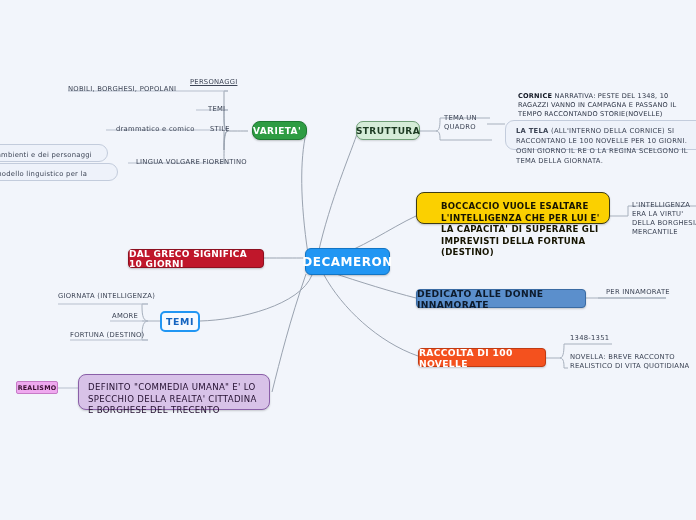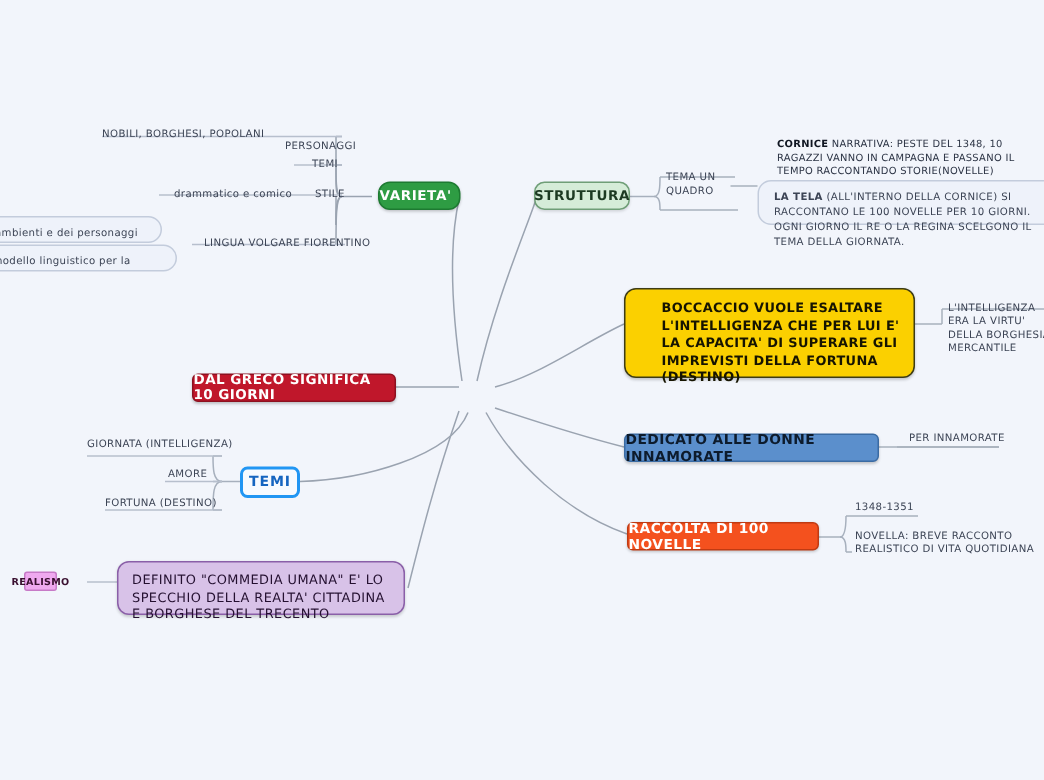--- a/index.html
+++ b/index.html
@@ -190,26 +190,29 @@
       <path d="M58,304 L148,304"></path>
       <path d="M110,321 L148,321"></path>
       <path d="M70,340 L148,340"></path>
     </g>
 
     <g fill="none" stroke="#b7bfcd" stroke-width="1">
       <path d="M58,388 L78,388"></path>
     </g>
   </svg>
 
+  <div class="node n-central" style="left:305px;top:248px;width:85px;height:27px;">
+    <span>DECAMERON</span>
+  </div>
 
   <div class="node n-green" style="left:252px;top:121px;width:55px;height:19px;">
     <span>VARIETA'</span>
   </div>
 
-  <div class="leaf" style="left:190px;top:93px;">PERSONAGGI</div>
+  <div class="leaf" style="left:190px;top:78px;text-decoration:underline;">PERSONAGGI</div>
   <div class="leaf" style="left:68px;top:85px;">NOBILI, BORGHESI, POPOLANI</div>
   <div class="leaf" style="left:208px;top:105px;">TEMI</div>
   <div class="leaf" style="left:210px;top:125px;">STILE</div>
   <div class="leaf" style="left:116px;top:125px;">drammatico e comico</div>
   <div class="leaf" style="left:136px;top:158px;">LINGUA VOLGARE FIORENTINO</div>
 
   <div class="pill" style="left:-72px;top:144px;width:180px;height:18px;">a seconda degli ambienti e dei personaggi</div>
   <div class="pill" style="left:-72px;top:163px;width:190px;height:18px;">rappresenta un modello linguistico per la prosa</div>
 
   <div class="node n-palegreen" style="left:356px;top:121px;width:64px;height:19px;">
@@ -217,21 +220,21 @@
   </div>
   <div class="leaf wrap" style="left:444px;top:114px;width:44px;">TEMA UN QUADRO</div>
 
   <div class="rich" style="left:518px;top:92px;width:178px;">
     <b>CORNICE</b><span> NARRATIVA: PESTE DEL 1348, 10 RAGAZZI VANNO IN CAMPAGNA E PASSANO IL TEMPO RACCONTANDO STORIE(NOVELLE)</span>
   </div>
   <div class="pill" style="left:505px;top:120px;width:200px;height:30px;padding:5px 10px;">
     <b>LA TELA</b><span> (ALL'INTERNO DELLA CORNICE) SI RACCONTANO LE 100 NOVELLE PER 10 GIORNI. OGNI GIORNO IL RE O LA REGINA SCELGONO IL TEMA DELLA GIORNATA.</span>
   </div>
 
-  <div class="node n-yellow" style="left:416px;top:192px;width:194px;height:60px;padding-left:24px;">
+  <div class="node n-yellow" style="left:416px;top:192px;width:194px;height:32px;padding-left:24px;">
     <span>BOCCACCIO VUOLE ESALTARE L'INTELLIGENZA CHE PER LUI E' LA CAPACITA' DI SUPERARE GLI IMPREVISTI DELLA FORTUNA (DESTINO)</span>
   </div>
   <div class="leaf wrap" style="left:632px;top:201px;width:70px;">L'INTELLIGENZA ERA LA VIRTU' DELLA BORGHESIA MERCANTILE</div>
 
   <div class="node n-darkred" style="left:128px;top:249px;width:136px;height:19px;">
     <span>DAL GRECO SIGNIFICA 10 GIORNI</span>
   </div>
 
   <div class="node n-steel" style="left:416px;top:289px;width:170px;height:19px;">
     <span>DEDICATO ALLE DONNE INNAMORATE</span>
@@ -247,17 +250,17 @@
   <div class="node n-bluebox" style="left:160px;top:311px;width:40px;height:21px;">
     <span>TEMI</span>
   </div>
   <div class="leaf" style="left:58px;top:292px;">GIORNATA (INTELLIGENZA)</div>
   <div class="leaf" style="left:112px;top:312px;">AMORE</div>
   <div class="leaf" style="left:70px;top:331px;">FORTUNA (DESTINO)</div>
 
   <div class="node n-purple" style="left:78px;top:374px;width:192px;height:36px;">
     <span>DEFINITO "COMMEDIA UMANA" E' LO SPECCHIO DELLA REALTA' CITTADINA E BORGHESE DEL TRECENTO</span>
   </div>
-  <div class="node n-pink" style="left:16px;top:381px;width:22px;height:13px;">
+  <div class="node n-pink" style="left:16px;top:381px;width:42px;height:13px;">
     <span>REALISMO</span>
   </div>
 
 </div>
 
 </body></html>

